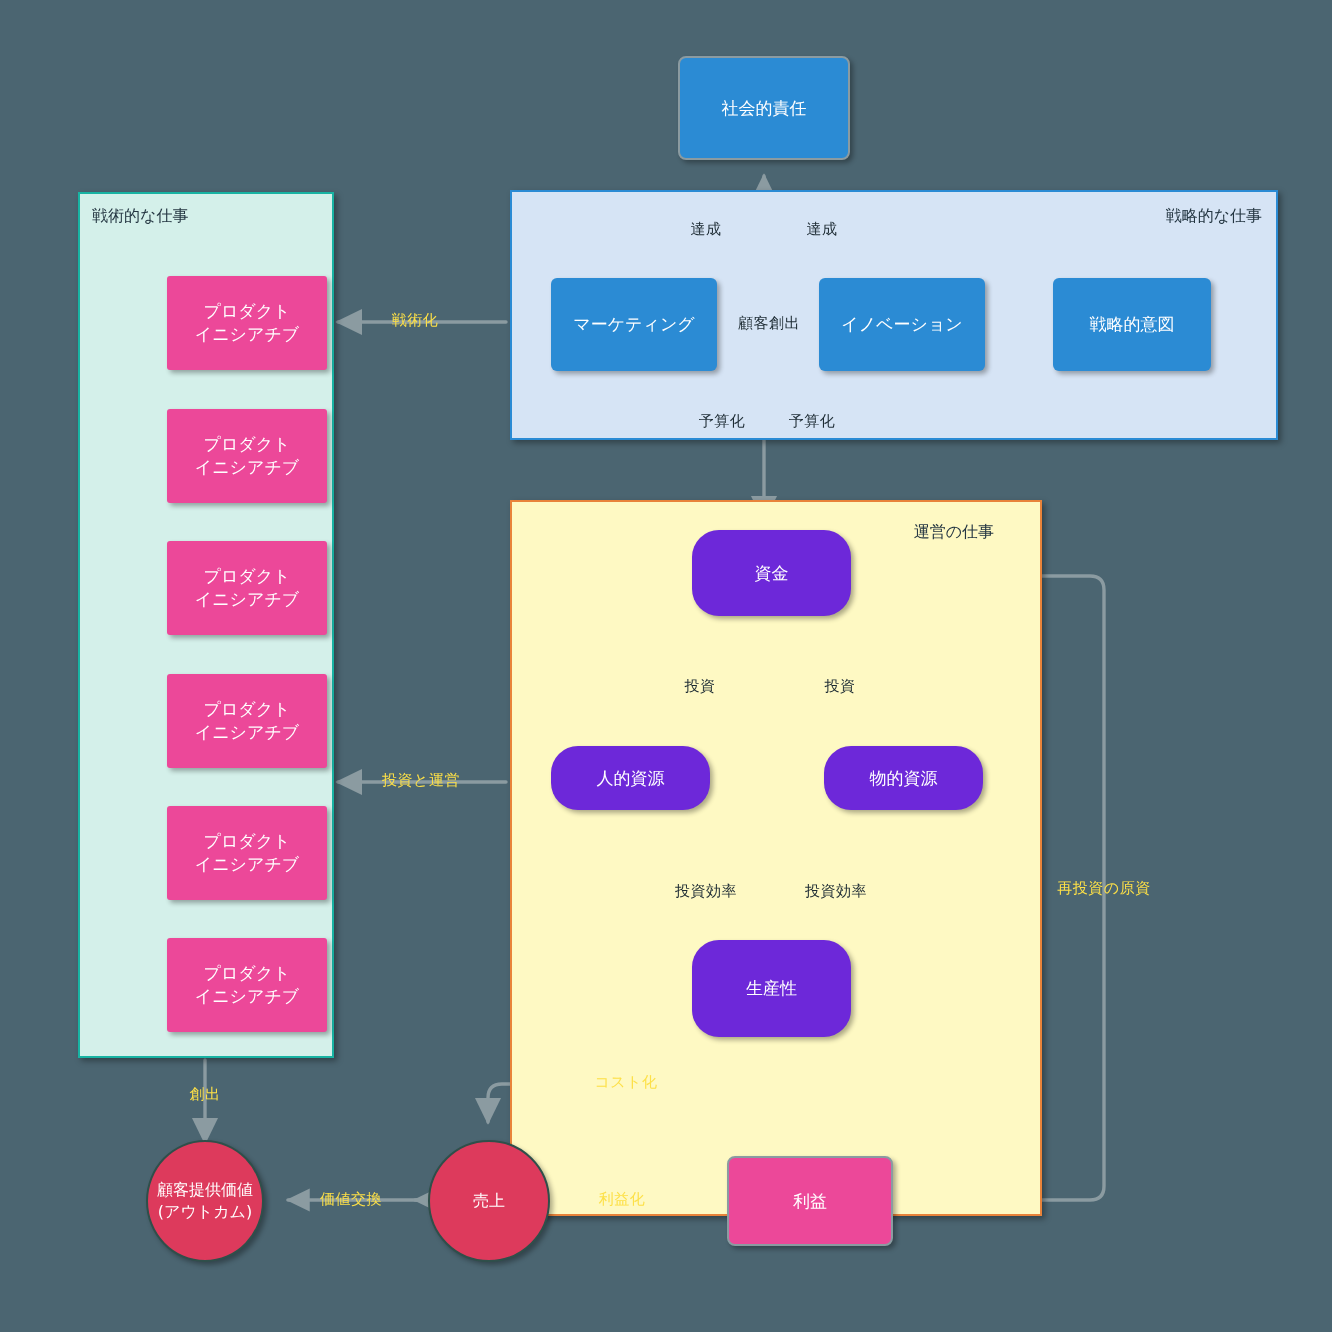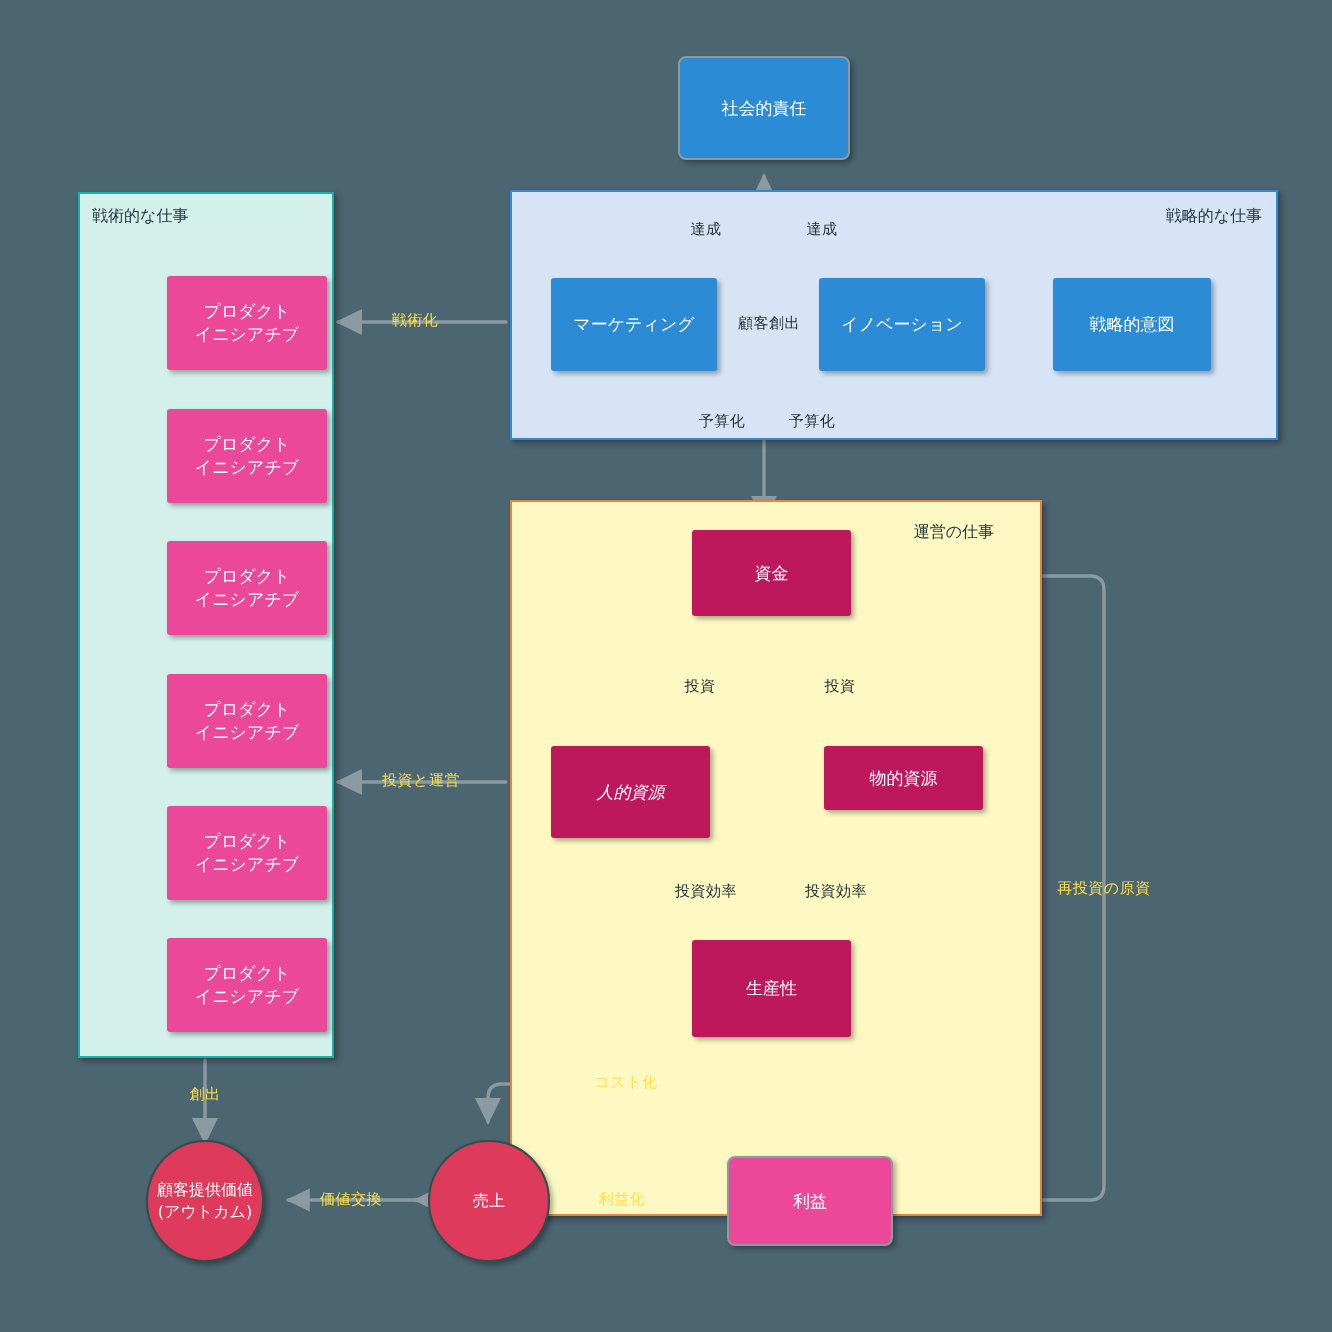--- a/index.html
+++ b/index.html
@@ -37,22 +37,22 @@
   .panel-operational .panel-label{right:46px;top:20px;}
 
   
   .node{
     position:absolute;box-sizing:border-box;
     display:flex;align-items:center;justify-content:center;
     text-align:center;color:#fff;font-size:17px;line-height:1.35;
     border-radius:3px;
     box-shadow:3px 3px 5px rgba(0,0,0,.32);
   }
-  .node.blue{background:#2b8bd4;}
-  .node.orange{background:#be185d;}
+  .node.blue{background:#2b8bd4;border-radius:6px;}
+  .node.orange{background:#6d28d9;border-radius:27px;}
   .node.teal{background:#ec4899;margin-left:41px;}
   .node.rounded{border-radius:8px;border:2px solid #8b9ba1;}
   .node.circle{
     border-radius:50%;background:#dd3a5c;border:2px solid #2f4f4a;
     font-size:16px;
   }
 
   
   .elabel{
     position:absolute;font-size:15px;color:#2b3b44;white-space:nowrap;
@@ -151,21 +151,21 @@
     <span>戦略的意図</span>
   </div>
 
   <div class="panel panel-operational">
     <div class="panel-label">運営の仕事</div>
   </div>
 
   <div class="node orange" style="left:692px;top:530px;width:159px;height:86px;">
     <span>資金</span>
   </div>
-  <div class="node orange" style="left:551px;top:746px;width:159px;height:92px;font-style:italic;">
+  <div class="node orange" style="left:551px;top:746px;width:159px;height:64px;">
     <span>人的資源</span>
   </div>
   <div class="node orange" style="left:824px;top:746px;width:159px;height:64px;">
     <span>物的資源</span>
   </div>
   <div class="node orange" style="left:692px;top:940px;width:159px;height:97px;">
     <span>生産性</span>
   </div>
 
   <div class="node circle" style="left:146px;top:1140px;width:118px;height:122px;">

